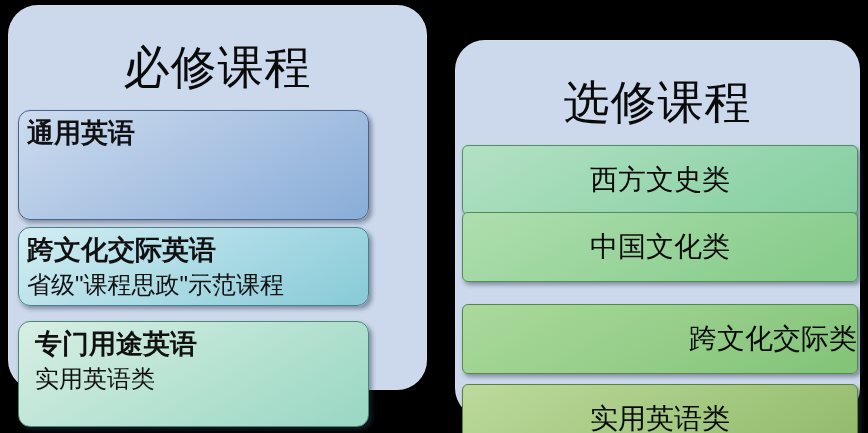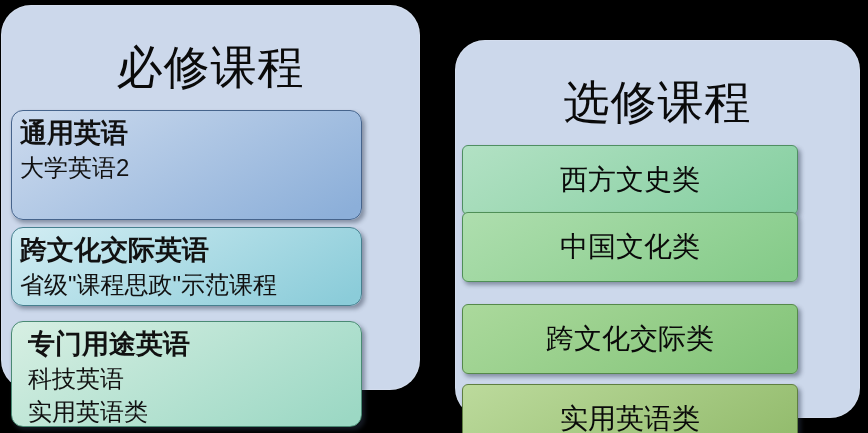--- a/index.html
+++ b/index.html
@@ -9,21 +9,21 @@
     font-family: "Liberation Sans", "DejaVu Sans", sans-serif;
     position: relative;
     overflow: hidden;
     color: #111;
   }
   .panel {
     position: absolute;
     border-radius: 30px;
     box-shadow: 0 0 0 1px rgba(255,255,255,0.15) inset;
   }
-  .panel-required { left: 1px; top: 5px; width: 419px; height: 385px; }
+  .panel-required { left: 8px; top: 5px; width: 419px; height: 385px; }
   .panel-elective { left: 455px; top: 8px; width: 405px; height: 378px; margin-top: 32px; }
   .panel-title {
     text-align: center;
     font-size: 46px;
     line-height: 56px;
     padding-top: 34px;
     letter-spacing: 1px;
     color: #0a0a0a;
     white-space: nowrap;
   }
@@ -48,21 +48,21 @@
     white-space: nowrap;
   }
   .group-item {
     font-size: 24px;
     line-height: 33px;
     white-space: nowrap;
   }
   .elective-box {
     position: absolute;
     left: 7px;
-    width: 336px;
+    width: 396px;
     height: 70px;
     border: 1.5px solid #4e7a4e;
     border-radius: 6px;
     box-sizing: border-box;
     box-shadow: 2.5px 3px 4px rgba(45,55,75,0.45);
     display: flex;
     align-items: center;
     justify-content: center;
   }
   .elective-box-1 { top: 105px; }
@@ -76,43 +76,41 @@
   }
 </style>
 </head>
 <body style="background: rgb(0, 0, 0);">
 
 <div class="panel panel-required" style="background: rgb(204, 216, 235);">
   <div class="panel-title">必修课程</div>
 
   <div class="group-box group-box-1" style="background: linear-gradient(150deg, rgb(205, 219, 238) 0%, rgb(140, 175, 217) 95%); border-color: rgb(70, 100, 140);">
     <div class="group-header">通用英语</div>
-    <div class="group-item">大学英语2</div>
   </div>
 
   <div class="group-box group-box-2" style="background: linear-gradient(150deg, rgb(210, 237, 243) 0%, rgb(139, 204, 217) 95%); border-color: rgb(70, 128, 143);">
     <div class="group-header">跨文化交际英语</div>
     <div class="group-item">省级"课程思政"示范课程</div>
   </div>
 
   <div class="group-box group-box-3" style="background: linear-gradient(150deg, rgb(215, 239, 227) 0%, rgb(156, 216, 196) 95%); border-color: rgb(74, 138, 116); padding-left: 16px;">
     <div class="group-header">专门用途英语</div>
-    <div class="group-item">科技英语</div>
     <div class="group-item">实用英语类</div>
   </div>
 </div>
 
 <div class="panel panel-elective" style="background: rgb(204, 216, 235);">
   <div class="panel-title">选修课程</div>
 
   <div class="elective-box elective-box-1" style="background: linear-gradient(150deg, rgb(178, 225, 196) 0%, rgb(134, 207, 160) 95%); border-color: rgb(79, 143, 98);">
     <span class="elective-label">西方文史类</span>
   </div>
   <div class="elective-box elective-box-2" style="background: linear-gradient(150deg, rgb(174, 222, 174) 0%, rgb(133, 203, 137) 95%); border-color: rgb(79, 143, 87);">
     <span class="elective-label">中国文化类</span>
   </div>
-  <div class="elective-box elective-box-3" style="background: linear-gradient(150deg, rgb(171, 217, 156) 0%, rgb(131, 196, 121) 95%); border-color: rgb(85, 137, 74);">
+  <div class="elective-box elective-box-3" style="background: linear-gradient(150deg, rgb(171, 217, 156) 0%, rgb(131, 196, 121) 95%); border-color: rgb(85, 137, 74); justify-content: flex-end;">
     <span class="elective-label">跨文化交际类</span>
   </div>
   <div class="elective-box elective-box-4" style="background: linear-gradient(150deg, rgb(188, 218, 156) 0%, rgb(146, 187, 108) 95%); border-color: rgb(95, 127, 65);">
     <span class="elective-label">实用英语类</span>
   </div>
 </div>
 
 </body></html>

